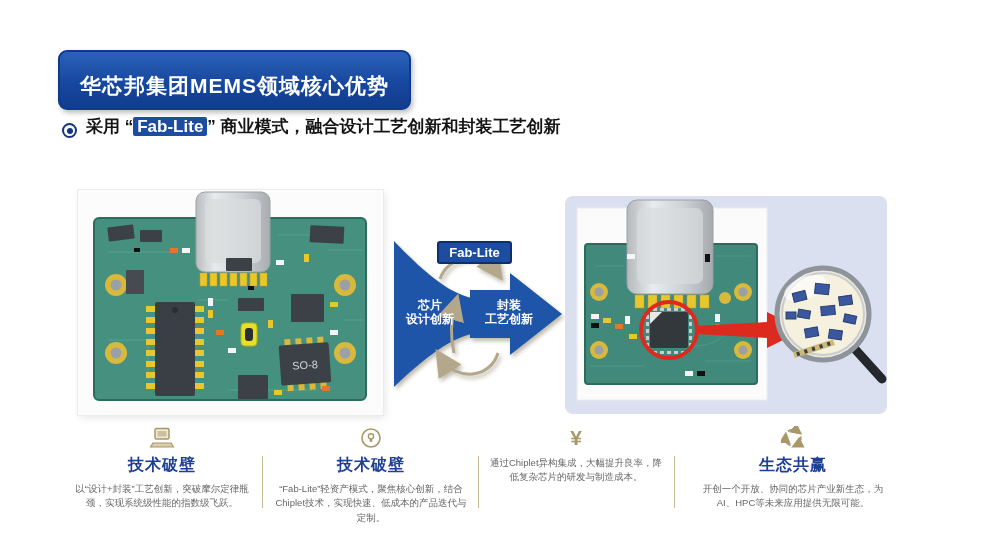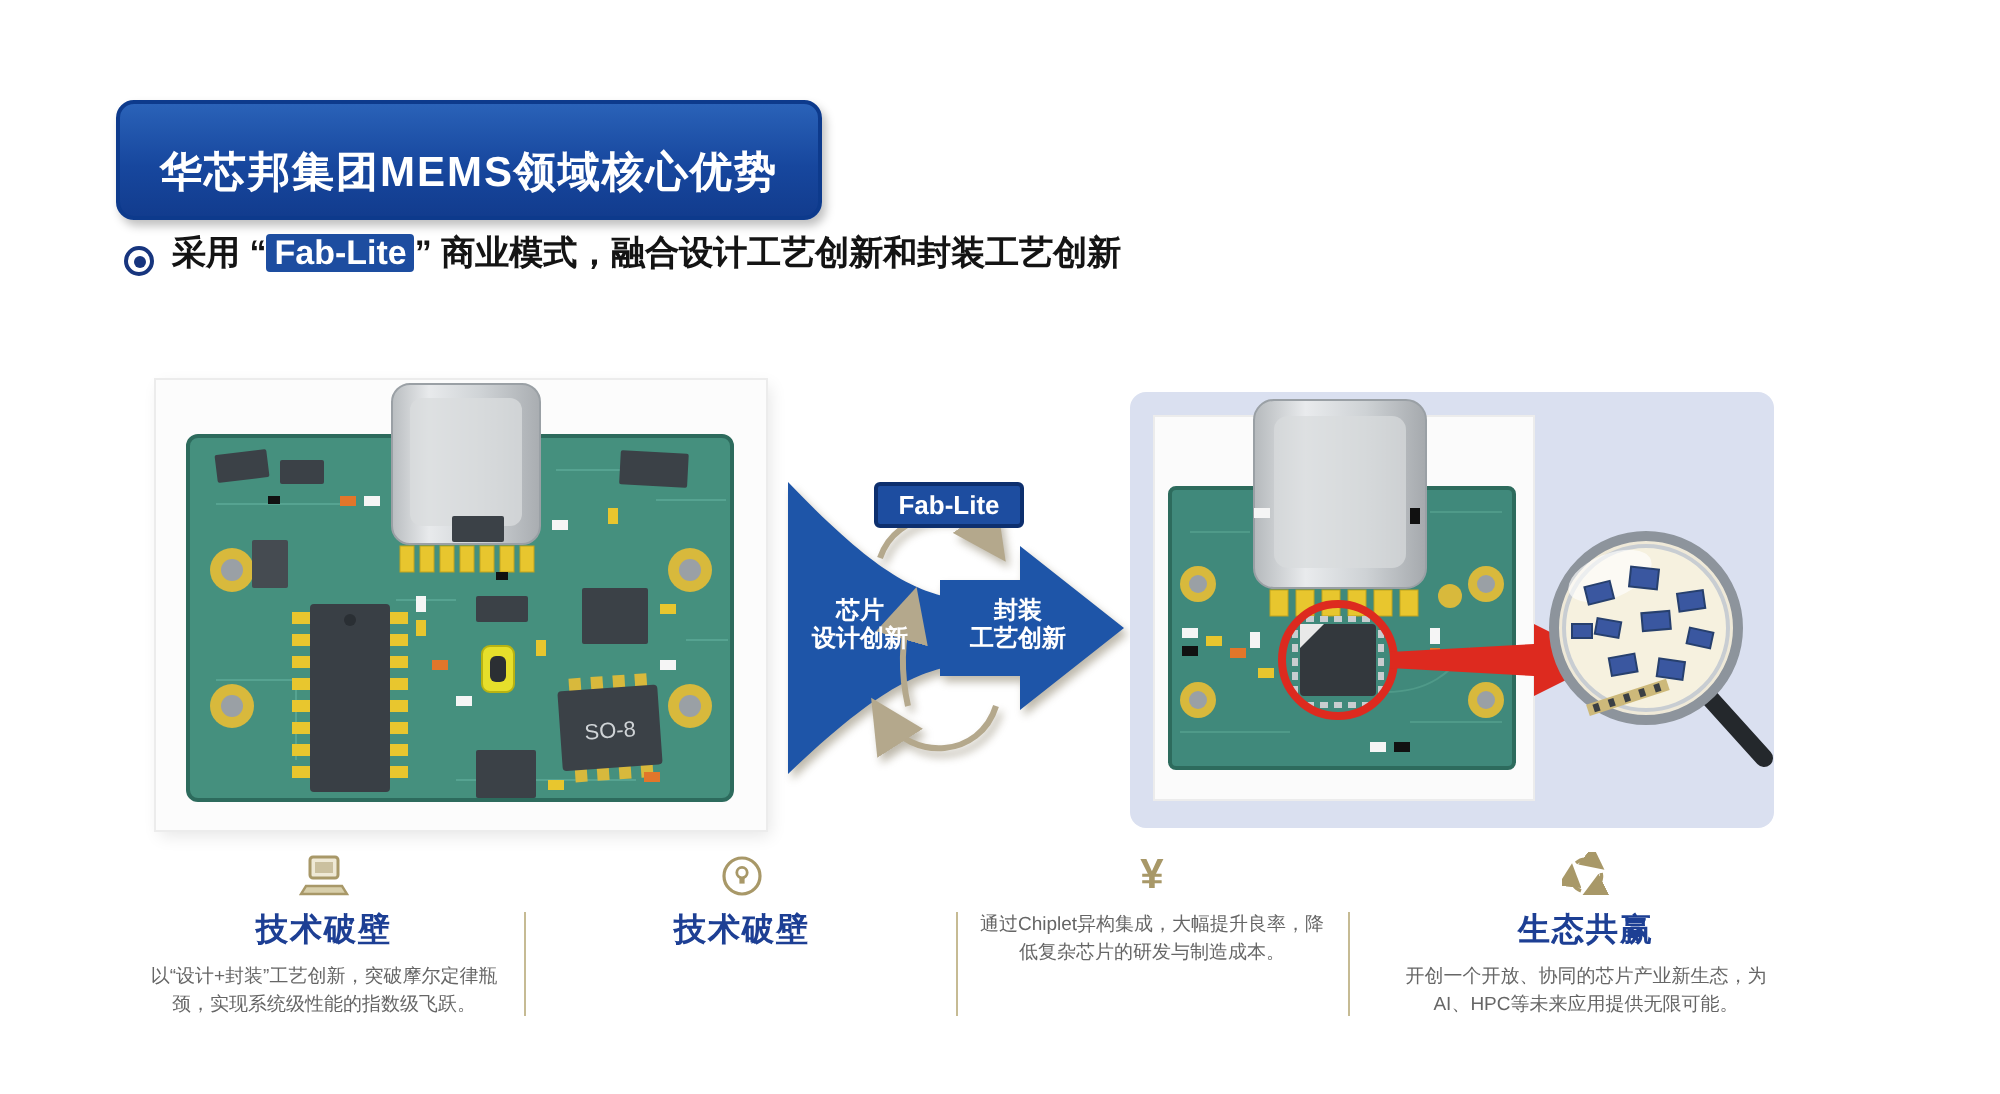--- a/index.html
+++ b/index.html
@@ -308,20 +308,21 @@
 
   <div class="col" style="left:266px;width:210px;">
     <div class="icon-wrap">
       <svg width="24" height="24" viewBox="0 0 24 24">
         <circle cx="12" cy="12" r="9" fill="none" stroke="#a89868" stroke-width="1.6"></circle>
         <circle cx="12" cy="10.3" r="2.6" fill="none" stroke="#a89868" stroke-width="1.4"></circle>
         <rect x="10.7" y="12.8" width="2.6" height="3" fill="#a89868"></rect>
       </svg>
     </div>
     <div class="title">技术破壁</div>
+    <div class="desc">“Fab-Lite”轻资产模式，聚焦核心创新，结合Chiplet技术，实现快速、低成本的产品迭代与定制。</div>
   </div>
 
   <div class="divider" style="left:478px;"></div>
 
   <div class="col" style="left:480px;width:192px;">
     <div class="icon-wrap">
       <span class="yuan">¥</span>
     </div>
     <div class="desc">通过Chiplet异构集成，大幅提升良率，降低复杂芯片的研发与制造成本。</div>
   </div>

